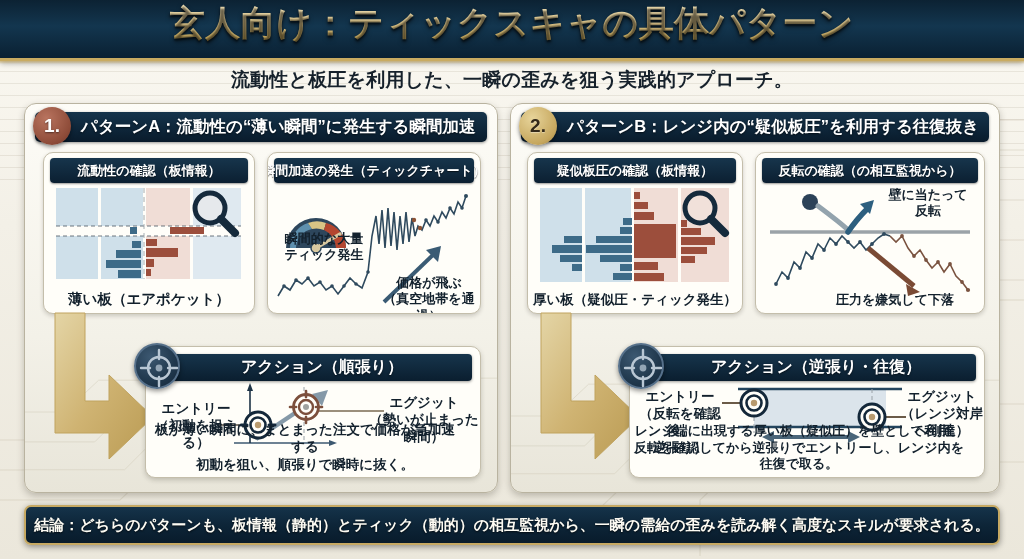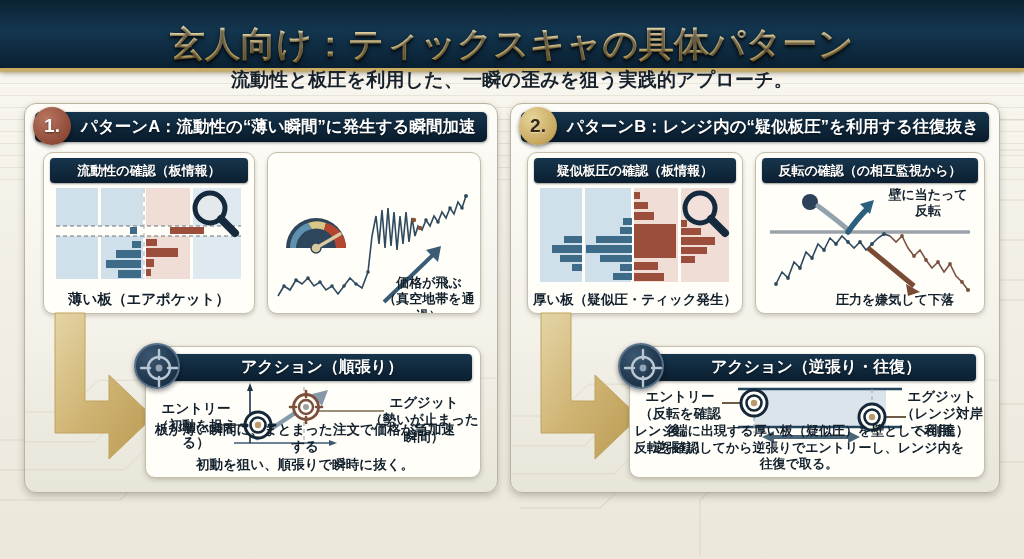--- a/index.html
+++ b/index.html
@@ -15,24 +15,24 @@
     background:
       linear-gradient(180deg, #fbf9f2 0%, #f3f0e7 40%, #ebe7db 100%);
     overflow: hidden;
   }
   
   .circuit { position:absolute; left:0; top:0; width:1024px; height:559px; opacity:.5; }
   .hlines { position:absolute; left:0; top:60px; width:1024px; height:120px;
             background: repeating-linear-gradient(180deg, rgba(255,255,255,0) 0 11px, rgba(160,150,130,.18) 11px 12px);}
   
   .titlebar {
-    position: absolute; left: 0; top: 0; width: 1024px; height: 71px;
+    position: absolute; left: 0; top: 0; width: 1024px; height: 61px;
     background: linear-gradient(180deg,#0c2233 0%, #13364f 45%, #0a2032 100%);
     border-bottom: 3px solid #c9ab61;
-    display: flex; align-items: flex-end; justify-content: center;
+    display: flex; align-items: flex-start; justify-content: center;
     box-shadow: 0 2px 6px rgba(0,0,0,.35);
   }
   .titlebar::after{
     content:""; position:absolute; left:0; right:0; bottom:-6px; height:3px;
     background: linear-gradient(180deg,rgba(201,171,97,.65),rgba(201,171,97,0));
   }
   .title-text {
     font-size: 35px; font-weight: bold; letter-spacing: .5px;
     color: #e6d6a8;
     background: linear-gradient(180deg,#f3e6c0 0%,#d9c082 55%,#b2923f 100%);
@@ -245,20 +245,23 @@
           <g stroke="#152a3c" fill="none">
             <circle cx="166" cy="22" r="15" stroke-width="5" fill="#f4ece6" fill-opacity=".35"></circle>
             <line x1="177" y1="33" x2="191" y2="47" stroke-width="8" stroke-linecap="round"></line>
           </g>
         </svg>
       </div>
       <div class="card-caption">薄い板（エアポケット）</div>
     </div>
 
     <div class="card" id="card-l2">
+      <div class="card-head">
+        <span>瞬間加速の発生（ティックチャート）</span>
+      </div>
       <div class="card-body">
         <svg viewBox="0 0 214 128" width="214" height="128">
 
           <polyline fill="none" stroke="#2f4a5e" stroke-width="1.6" points="10,110 16,100 22,104 28,94 34,98 40,92 46,100 52,96 58,104 64,100 70,108 76,100 82,92 88,98 94,102 100,86
                     104,50 108,30 111,58 114,24 117,62 120,22 123,60 126,26 129,64 132,30 135,58 138,26 141,56 144,32 147,50
                     150,40 154,44 158,34 162,40 166,30 170,36 174,26 178,32 182,22 186,28 190,16 194,22 198,10"></polyline>
           <g fill="#2f4a5e">
             <circle cx="16" cy="100" r="1.8"></circle>
               <circle cx="28" cy="94" r="1.8"></circle>
               <circle cx="40" cy="92" r="1.8"></circle>
@@ -283,20 +286,22 @@
             <path d="M58 37 A26 26 0 0 1 78 62 L68 62 A20 20 0 0 0 56 44 Z" fill="#b4462f"></path>
             <circle cx="48" cy="62" r="5" fill="#d9c9a0" stroke="#2d465c" stroke-width="1.5"></circle>
             <line x1="48" y1="62" x2="72" y2="48" stroke="#d9c9a0" stroke-width="3.2" stroke-linecap="round"></line>
           </g>
 
           <g>
             <line x1="116" y1="116" x2="168" y2="66" stroke="#3a5b74" stroke-width="4"></line>
             <polygon points="173,60 158,64 170,76" fill="#3a5b74"></polygon>
           </g>
         </svg>
+        <div class="tick-lbl" style="left:4px; top:46px; width:104px;">瞬間的な大量
+ティック発生</div>
         <div class="tick-lbl" style="left:108px; top:90px; width:106px;">価格が飛ぶ
 （真空地帯を通過）</div>
       </div>
     </div>
 
     <svg class="gold-arrow" viewBox="0 0 110 165">
       <defs>
         <linearGradient id="gg1" x1="0" y1="0" x2="1" y2="1">
           <stop offset="0" stop-color="#e4d5a6"></stop>
             <stop offset="50%" stop-color="#cfb372"></stop>
@@ -550,14 +555,17 @@
 （反転を確認後、
 逆張り）</div>
       <div class="lbl" style="left:268px; top:42px; width:88px; text-align:center;">エグジット
 （レンジ対岸
 へ到達）</div>
       <div class="action-note" style="font-size:13px;">レンジ端に出現する厚い板（疑似圧）を壁として利用。
 反転を確認してから逆張りでエントリーし、レンジ内を往復で取る。</div>
     </div>
   </div>
 
+  <div class="conclusion">
+    <span>結論：どちらのパターンも、板情報（静的）とティック（動的）の相互監視から、一瞬の需給の歪みを読み解く高度なスキルが要求される。</span>
+  </div>
 
 </div>
 
 </body></html>

